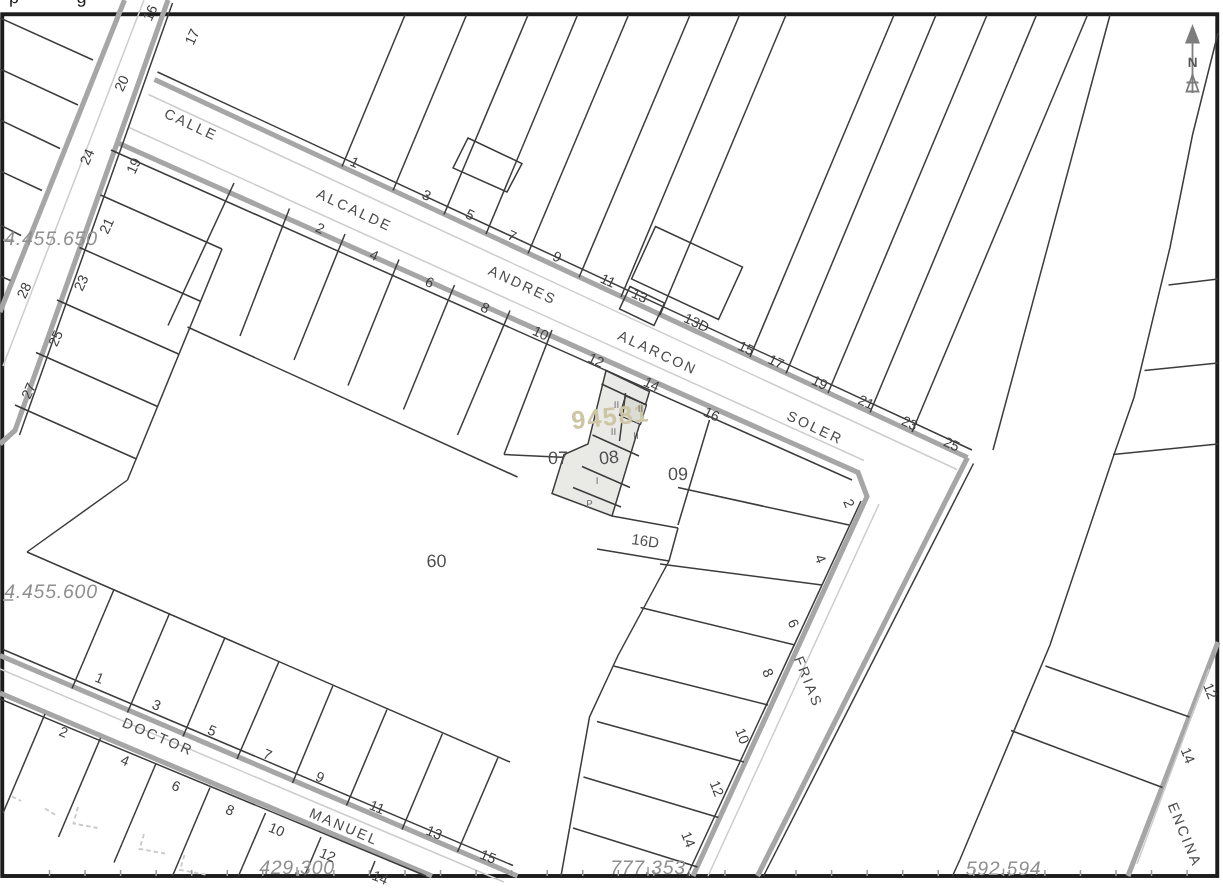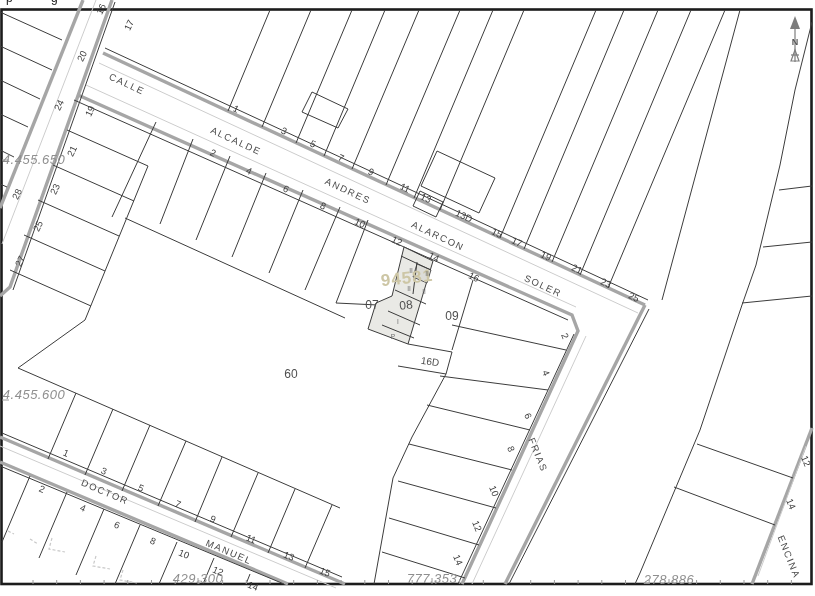--- a/index.html
+++ b/index.html
@@ -230,21 +230,21 @@
     </g>
   </svg>
 
   <span class="lbl cn" style="left:795px;top:42px;transform:translate(-50%,-50%)">N</span>
 
   <div id="labels">
       <span class="lbl coord" style="left: 34px; top: 159px; transform: translate(-50%, -50%) rotate(0deg);">4.455.650</span>
       <span class="lbl coord" style="left: 34px; top: 394px; transform: translate(-50%, -50%) rotate(0deg);">4.455.600</span>
       <span class="lbl coord" style="left: 198px; top: 578px; transform: translate(-50%, -50%) rotate(0deg);">429.300</span>
       <span class="lbl coord" style="left: 432px; top: 578px; transform: translate(-50%, -50%) rotate(0deg);">777.353</span>
-      <span class="lbl coord" style="left: 669px; top: 579px; transform: translate(-50%, -50%) rotate(0deg);">278.886</span>
+      <span class="lbl coord" style="left: 669px; top: 579px; transform: translate(-50%, -50%) rotate(0deg);">592.594</span>
       <span class="lbl street" style="left: 127px; top: 84px; transform: translate(-50%, -50%) rotate(25deg);">CALLE</span>
       <span class="lbl street" style="left: 236px; top: 141px; transform: translate(-50%, -50%) rotate(25deg);">ALCALDE</span>
       <span class="lbl street" style="left: 348px; top: 191px; transform: translate(-50%, -50%) rotate(25deg);">ANDRES</span>
       <span class="lbl street" style="left: 438px; top: 236px; transform: translate(-50%, -50%) rotate(25deg);">ALARCON</span>
       <span class="lbl street" style="left: 543px; top: 286px; transform: translate(-50%, -50%) rotate(25deg);">SOLER</span>
       <span class="lbl street" style="left: 105px; top: 492px; transform: translate(-50%, -50%) rotate(23deg);">DOCTOR</span>
       <span class="lbl street" style="left: 229px; top: 552px; transform: translate(-50%, -50%) rotate(23deg);">MANUEL</span>
       <span class="lbl street" style="left: 538px; top: 455px; transform: translate(-50%, -50%) rotate(68deg);">FRIAS</span>
       <span class="lbl street" style="left: 789px; top: 557px; transform: translate(-50%, -50%) rotate(68deg);">ENCINA</span>
       <span class="lbl hn" style="left: 236px; top: 109px; transform: translate(-50%, -50%) rotate(25deg);">1</span>

